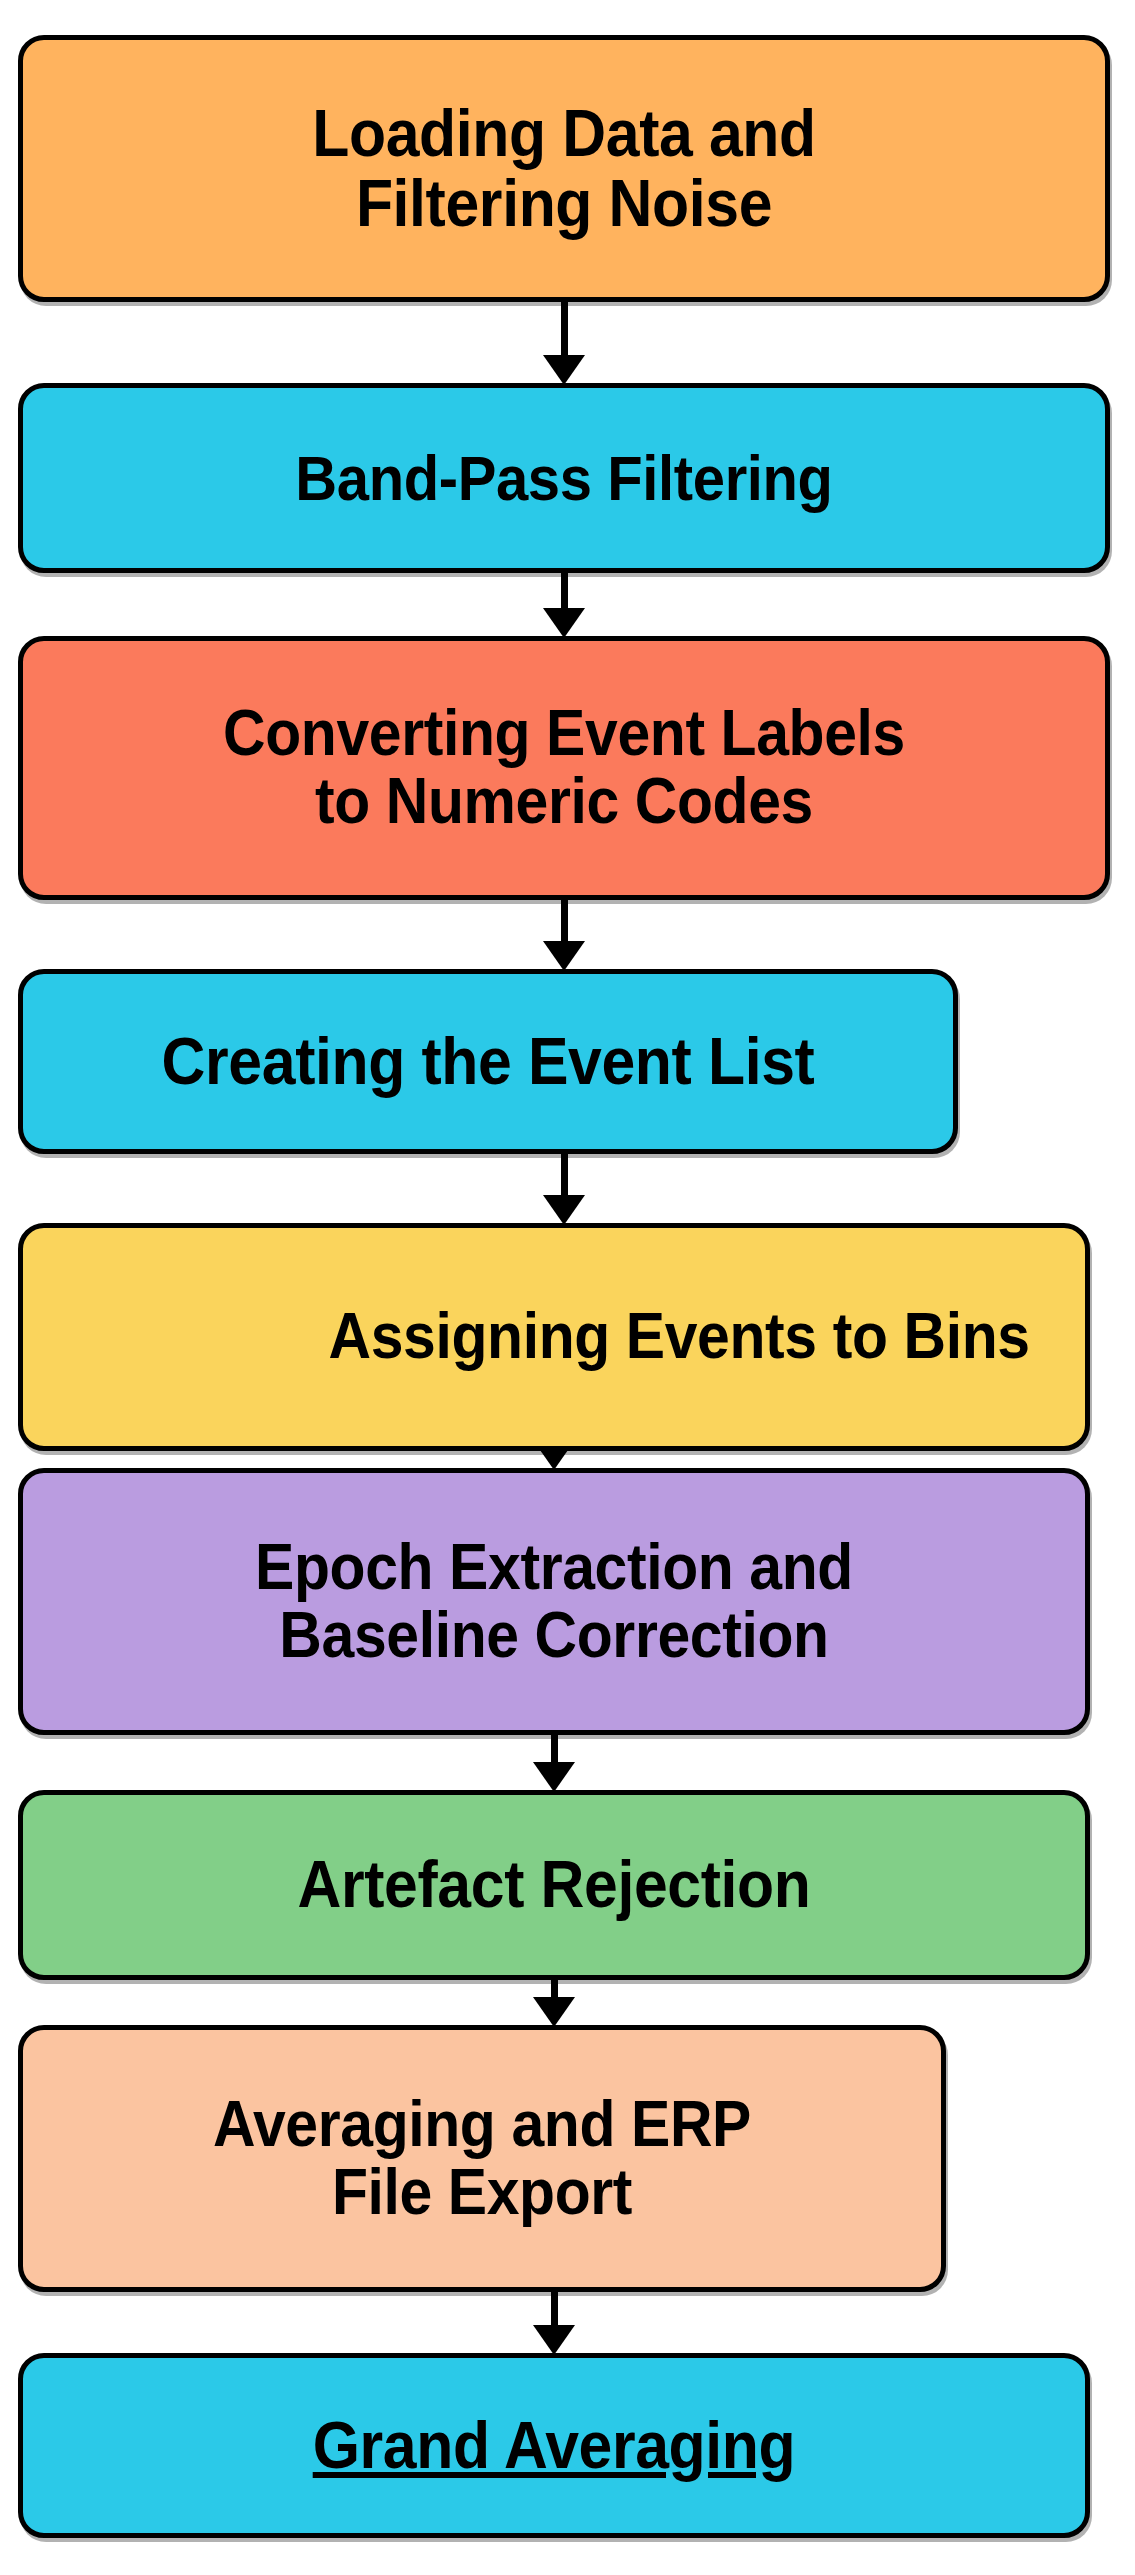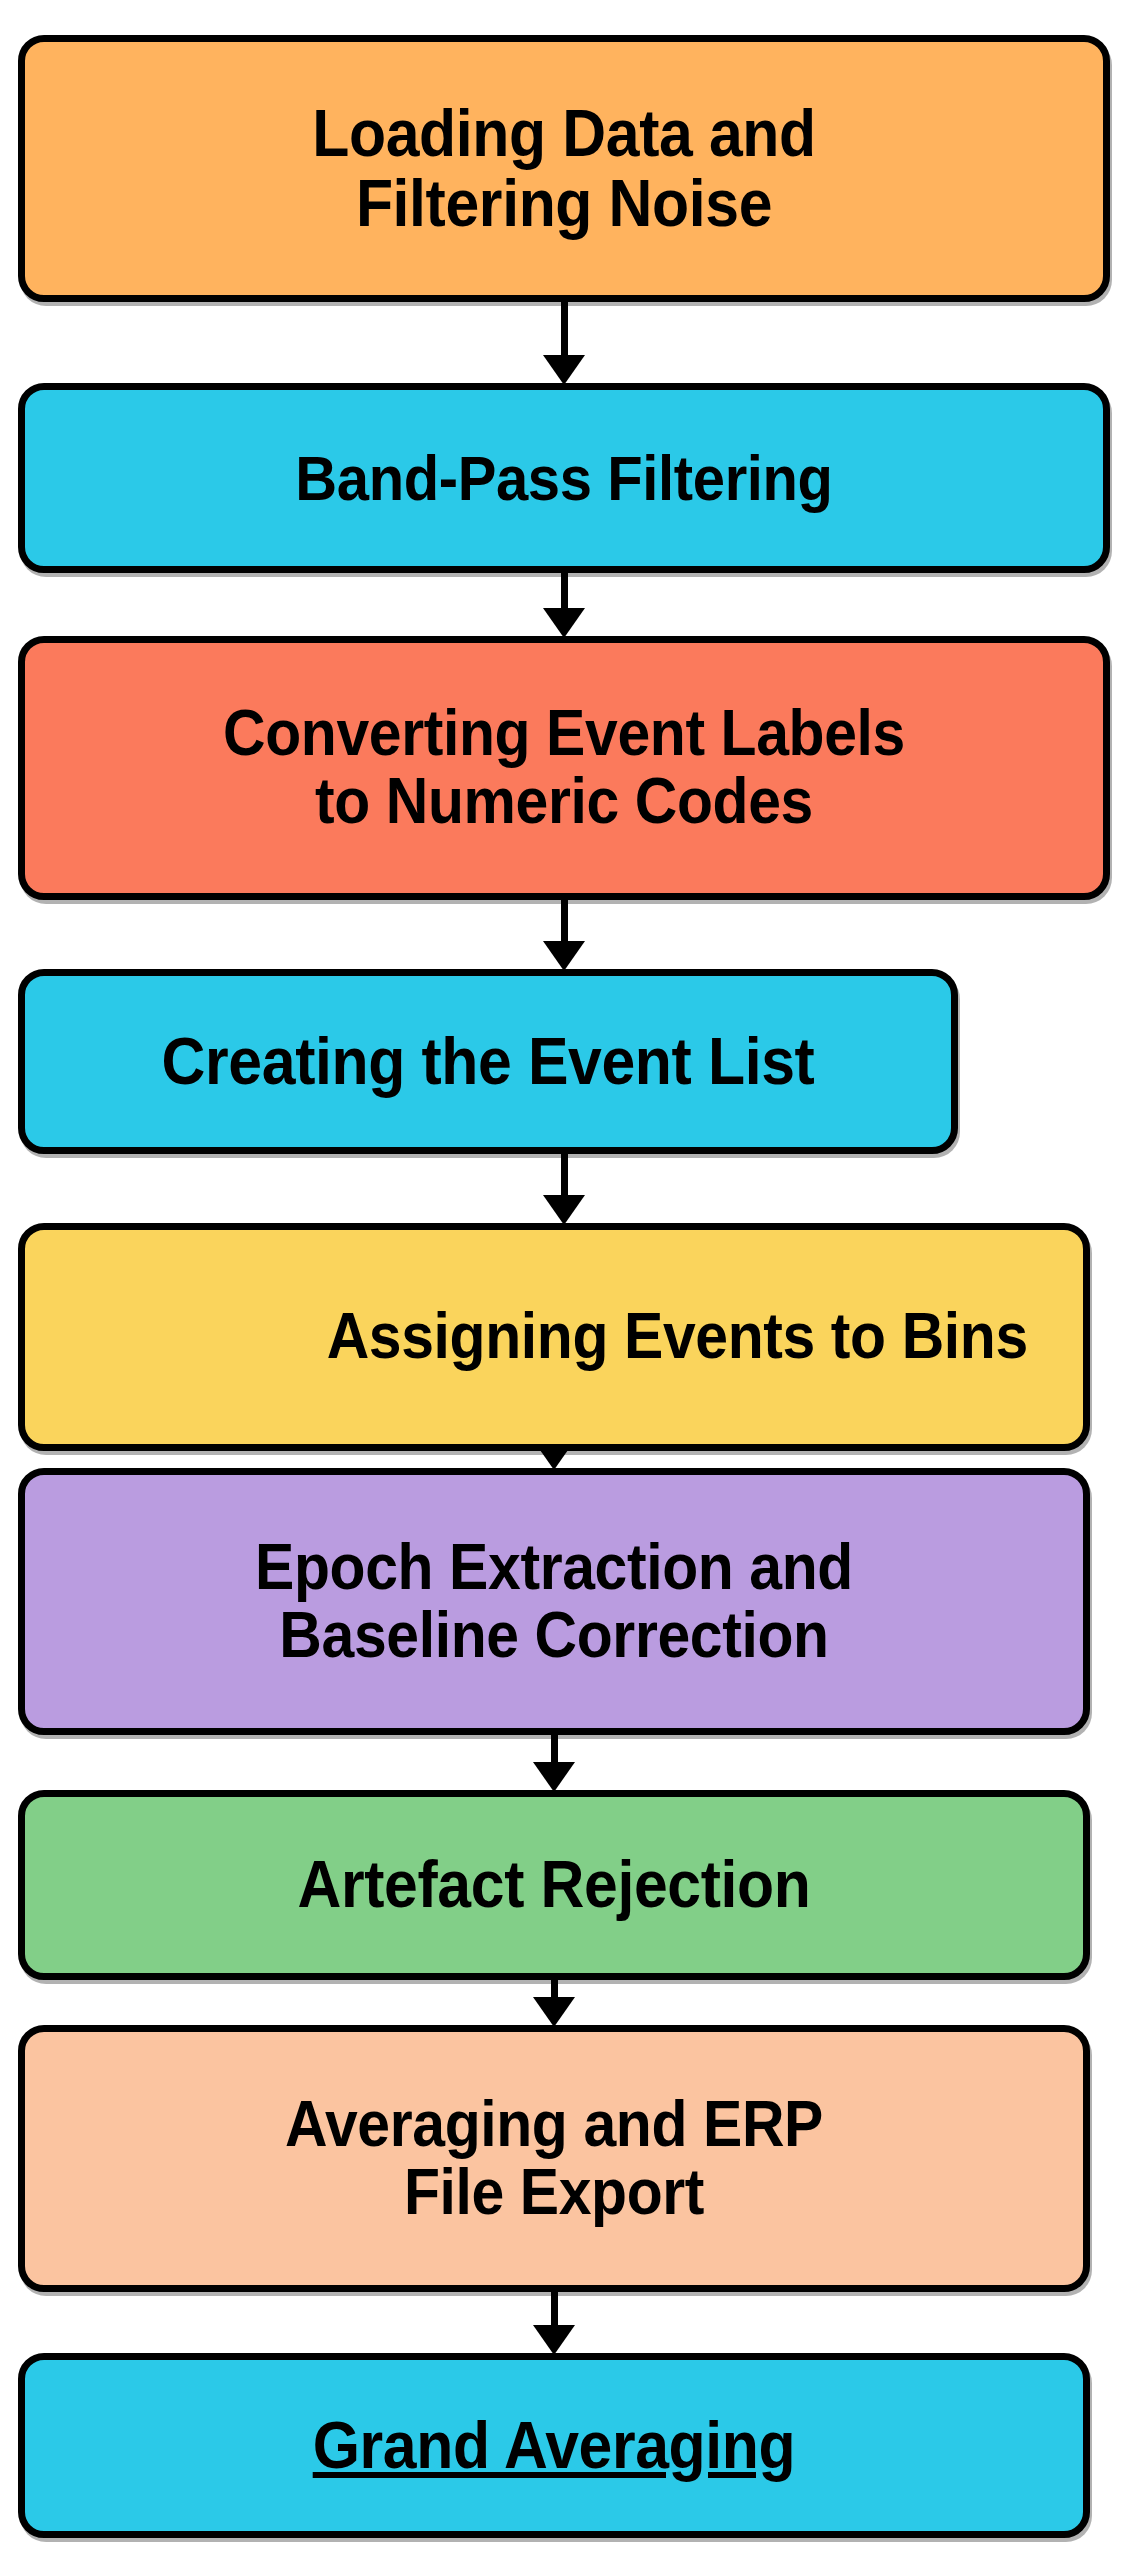--- a/index.html
+++ b/index.html
@@ -16,21 +16,21 @@
   #flow {
     position: relative;
     width: 1135px;
     height: 2575px;
     background: #ffffff;
     box-sizing: border-box;
   }
   .node {
     position: absolute;
     box-sizing: border-box;
-    border: 7px solid #4d7c0f;
+    border: 5px solid #4d7c0f;
     border-radius: 26px;
     display: flex;
     align-items: center;
     justify-content: center;
     text-align: center;
     color: #000000;
     font-weight: 700;
     font-stretch: condensed;
     letter-spacing: -0.4px;
     line-height: 1.06;
@@ -81,16 +81,16 @@
     <div class="node" style="left: 18px; top: 35px; width: 1092px; height: 267px; background: rgb(255, 179, 94); border-color: rgb(0, 0, 0); color: rgb(0, 0, 0); font-size: 66px;"><span class="node-label">Loading Data and
 Filtering Noise</span></div>
     <div class="node" style="left: 18px; top: 383px; width: 1092px; height: 190px; background: rgb(43, 201, 232); border-color: rgb(0, 0, 0); color: rgb(0, 0, 0); font-size: 63px;"><span class="node-label">Band-Pass Filtering</span></div>
     <div class="node" style="left: 18px; top: 636px; width: 1092px; height: 264px; background: rgb(251, 122, 92); border-color: rgb(0, 0, 0); color: rgb(0, 0, 0); font-size: 64px;"><span class="node-label">Converting Event Labels
 to Numeric Codes</span></div>
     <div class="node" style="left: 18px; top: 969px; width: 940px; height: 185px; background: rgb(43, 201, 232); border-color: rgb(0, 0, 0); color: rgb(0, 0, 0); font-size: 66px;"><span class="node-label">Creating the Event List</span></div>
     <div class="node" style="left: 18px; top: 1223px; width: 1072px; height: 228px; background: rgb(250, 212, 92); border-color: rgb(0, 0, 0); color: rgb(0, 0, 0); font-size: 64px; text-align: right;"><span class="node-label">Assigning Events to Bins</span></div>
     <div class="node" style="left: 18px; top: 1790px; width: 1072px; height: 190px; background: rgb(130, 207, 136); border-color: rgb(0, 0, 0); color: rgb(0, 0, 0); font-size: 66px;"><span class="node-label">Artefact Rejection</span></div>
     <div class="node" style="left: 18px; top: 1468px; width: 1072px; height: 267px; background: rgb(186, 156, 224); border-color: rgb(0, 0, 0); color: rgb(0, 0, 0); font-size: 64px;"><span class="node-label">Epoch Extraction and
 Baseline Correction</span></div>
-    <div class="node" style="left: 18px; top: 2025px; width: 1072px; height: 267px; background: rgb(251, 196, 160); border-color: rgb(0, 0, 0); color: rgb(0, 0, 0); font-size: 64px;"><span class="node-label">Averaging and ERP
+    <div class="node" style="left: 18px; top: 2025px; width: 928px; height: 267px; background: rgb(251, 196, 160); border-color: rgb(0, 0, 0); color: rgb(0, 0, 0); font-size: 64px;"><span class="node-label">Averaging and ERP
 File Export</span></div>
     <div class="node" style="left: 18px; top: 2353px; width: 1072px; height: 185px; background: rgb(43, 201, 232); border-color: rgb(0, 0, 0); color: rgb(0, 0, 0); font-size: 66px; text-decoration: underline;"><span class="node-label">Grand Averaging</span></div>
   </div>
 
 </body></html>

